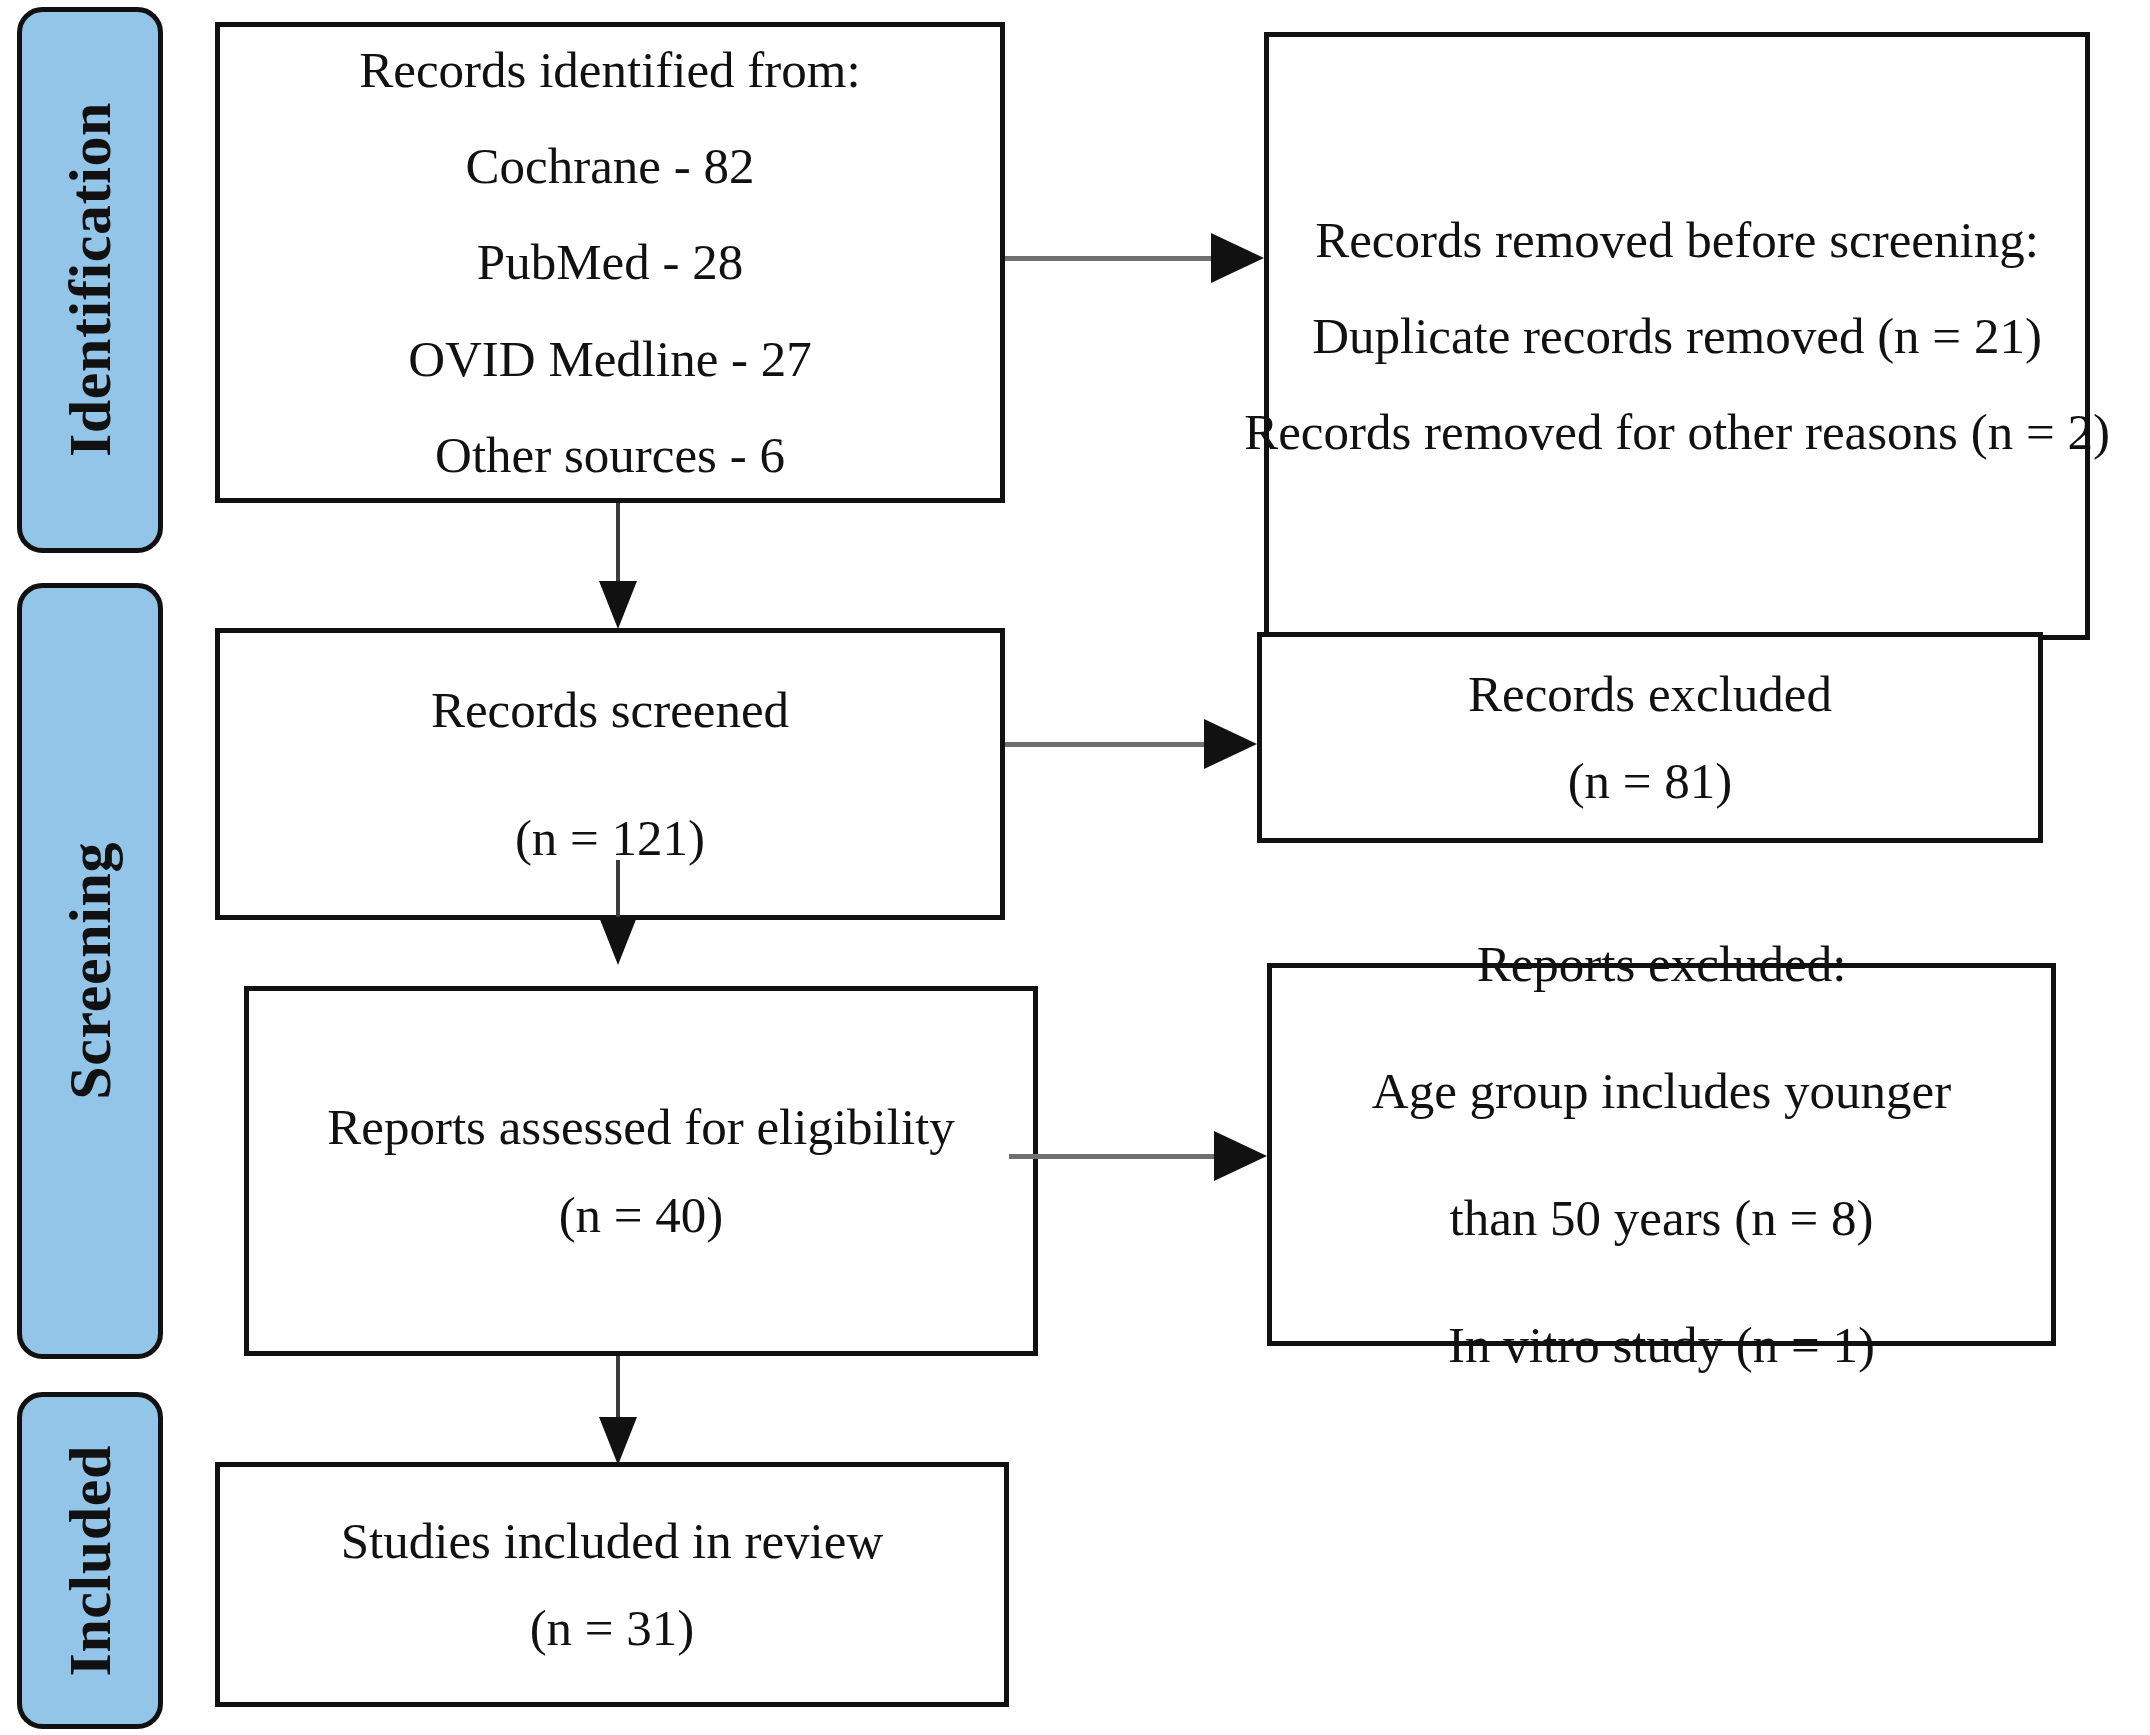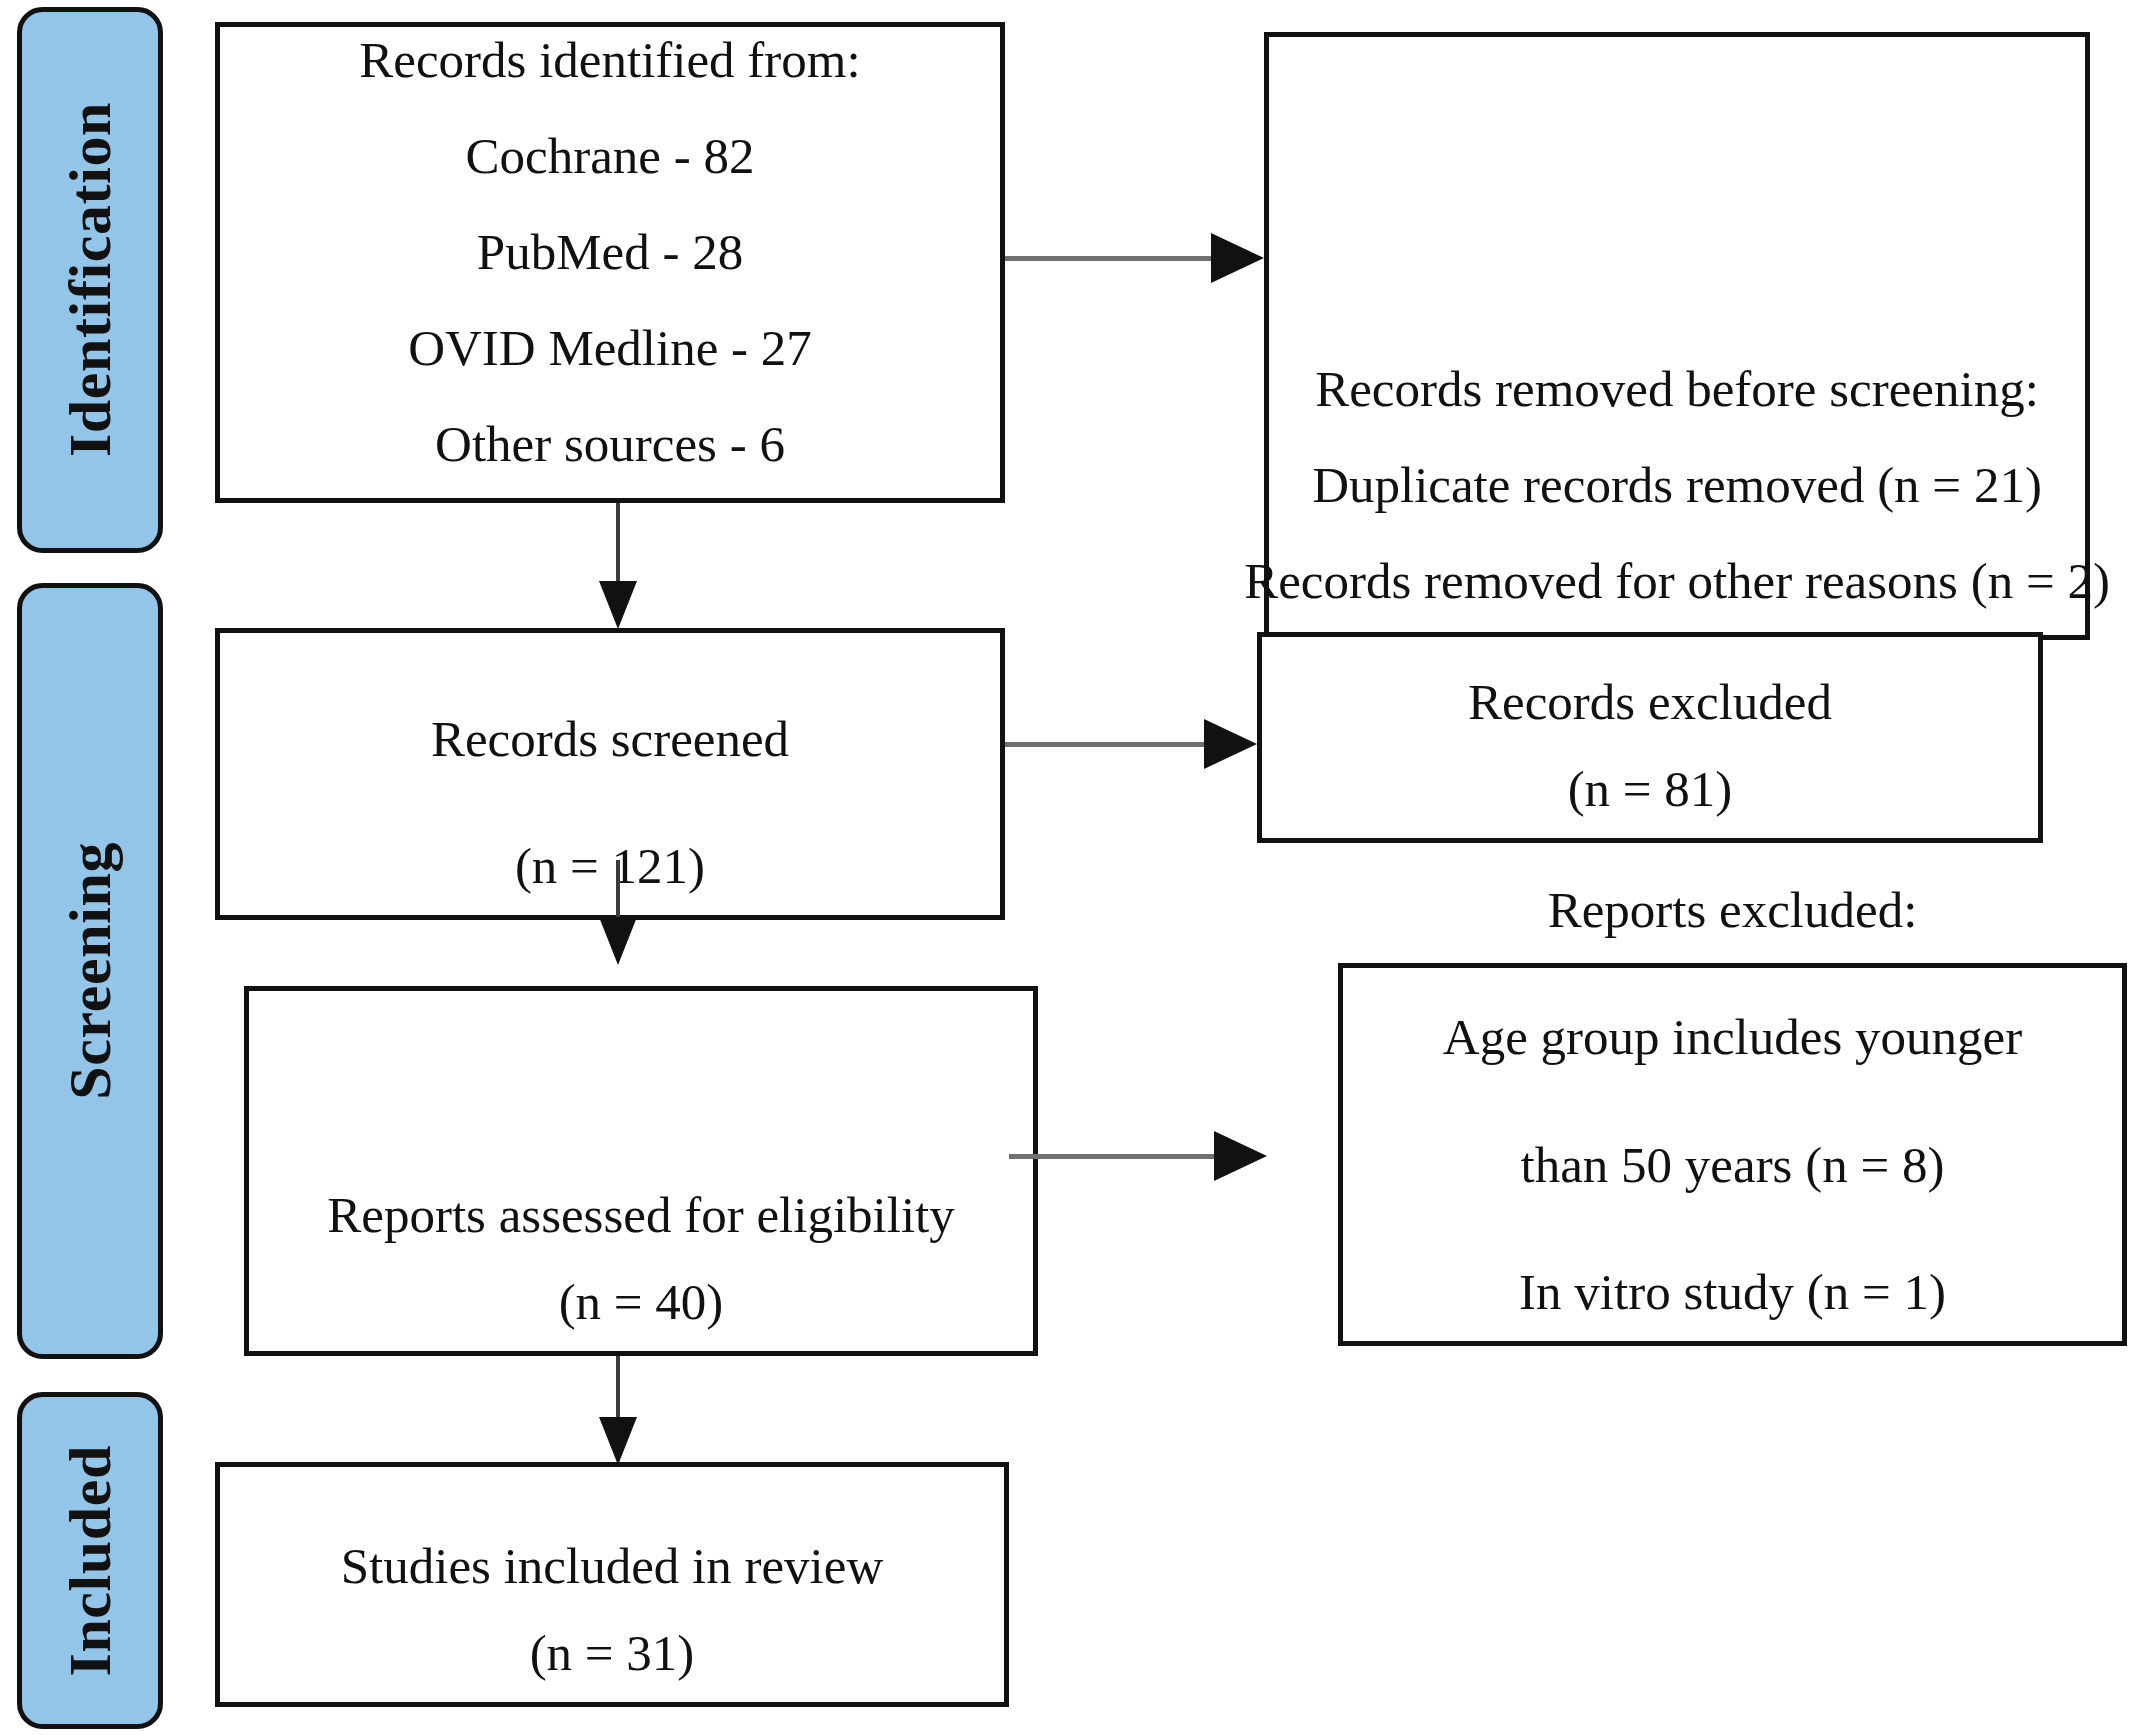--- a/index.html
+++ b/index.html
@@ -40,21 +40,21 @@
 
   
   .flow-box {
     position: absolute;
     background: #ffffff;
     border: 5px solid #111111;
     box-sizing: border-box;
     display: flex;
     flex-direction: column;
     align-items: center;
-    justify-content: flex-end;
+    justify-content: center;
     padding: 5.5px 14.4px;
   }
   .flow-box .line {
     font-size: 51px;
     line-height: 1.06;
     color: #111111;
     text-align: center;
     white-space: nowrap;
     margin: 21px 0;
   }
@@ -162,21 +162,21 @@
   <div class="arrow-v" style="left:592px; top:860px; width:52px; height:105px;">
     <div class="shaft" style="height:62px;"></div>
     <div class="head"></div>
   </div>
 
   <div class="flow-box tight" style="left:215px; top:986px; width:794px; height:370px;margin-left:29px;">
     <div class="line">Reports assessed for eligibility</div>
     <div class="line">(n = 40)</div>
   </div>
 
-  <div class="flow-box tight" style="left:1338px; top:963px; width:789px; height:383px;gap:40px;">
+  <div class="flow-box tight" style="left:1267px; top:963px; width:789px; height:383px;gap:40px;">
     <div class="line">Reports excluded:</div>
     <div class="line">Age group includes younger</div>
     <div class="line">than 50 years (n = 8)</div>
     <div class="line">In vitro study (n = 1)</div>
   </div>
 
   <div class="arrow-h" style="left:1009px; top:1131px; width:258px; height:51px;">
     <div class="shaft" style="width:210px;"></div>
     <div class="head"></div>
   </div>

